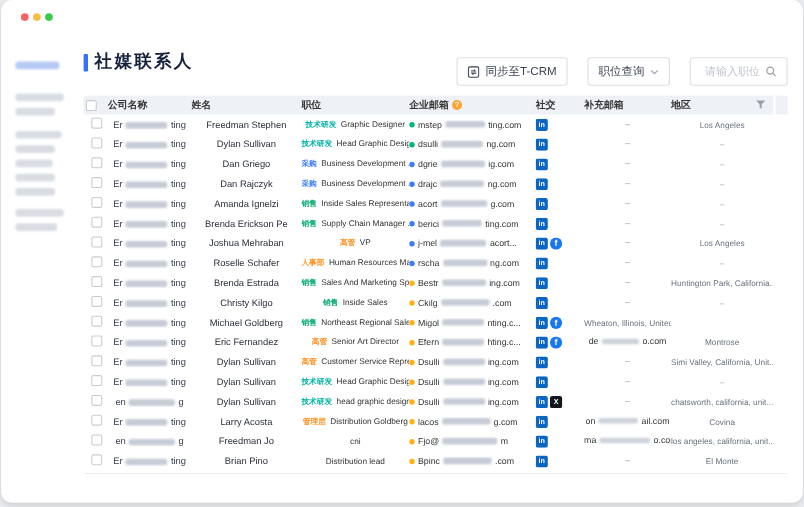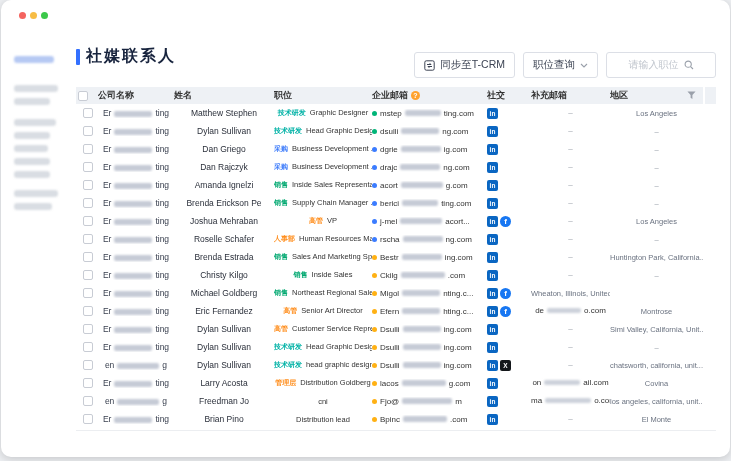--- a/index.html
+++ b/index.html
@@ -26,27 +26,27 @@
   .sb-item { height:7px; border-radius:3px; background:#d9dde3; filter:blur(1.1px); }
   .sb-item.active { background:#b6c9f3; }
 
   main { flex:1; padding:12px 14px 0 13px; min-width:0; }
 
   .page-head { display:flex; justify-content:space-between; align-items:flex-start; }
   .title-wrap { display:flex; align-items:center; gap:6px; margin-top:4px; }
   .title-bar { width:4px; height:16px; background:#3370ff; border-radius:1px; }
   h1 { margin:0; font-size:16px; font-weight:bold; color:#17233d; letter-spacing:2px; }
 
-  .toolbar { display:flex; gap:8px; align-items:center; margin-top:10px;border-radius:13px; }
+  .toolbar { display:flex; gap:18px; align-items:center; margin-top:10px;border-radius:13px; }
   .btn, .select, .search-box {
     height:26px; border:1px solid #dcdfe6; border-radius:3px; background:#fff;
     display:flex; align-items:center; gap:5px; padding:0 9px;
     font-size:10.5px; color:#3c4353; white-space:nowrap; cursor:pointer;
   }
-  .search-box { width:110px; justify-content:center; cursor:text; }
+  .search-box { width:89px; justify-content:flex-end; cursor:text; }
   .placeholder { color:#bfc4cc; font-size:10px; }
   .ticon { display:inline-flex; flex:none; }
 
   .table { margin-top:9px; }
   .grid {
     display:grid;
     grid-template-columns:22px 76px 100px 98px 115px 44px 79px 93px 15px;
     align-items:center;
     text-align:center;
   }
@@ -184,21 +184,21 @@
                   <polygon points="0.5,0.5 9.5,0.5 6,4.5 6,9 4,7.5 4,4.5" fill="#9aa0aa"></polygon>
                 </svg>
             </span>
           </div>
           <div class="hcell extra"></div>
         </div>
         <div class="tbody" id="tbody">
             <div class="grid row">
               <div class="cell"><span class="cb"></span></div>
               <div class="cell co-cell"><span class="masked"><span>Er</span><span class="blur-bar" style="width: 38px;"></span><span>ting</span></span></div>
-              <div class="cell name-cell">Matthew Stephen</div>
+              <div class="cell name-cell">Freedman Stephen</div>
               <div class="cell pos-cell"><span class="tag" style="color: rgb(0, 178, 166);">技术研发</span><span>Graphic Designer</span></div>
               <div class="cell em-cell">
                 <span class="em-dot" style="background: rgb(0, 181, 120);"></span>
                 <span class="masked"><span>mstep</span><span class="blur-bar" style="width: 36px;"></span><span>ting.com</span></span>
               </div>
               <div class="cell soc-cell">
                 <span class="si li">in</span>
               </div>
               <div class="cell supp-cell"><span class="dash">–</span></div>
               <div class="cell reg-cell">Los Angeles</div>

